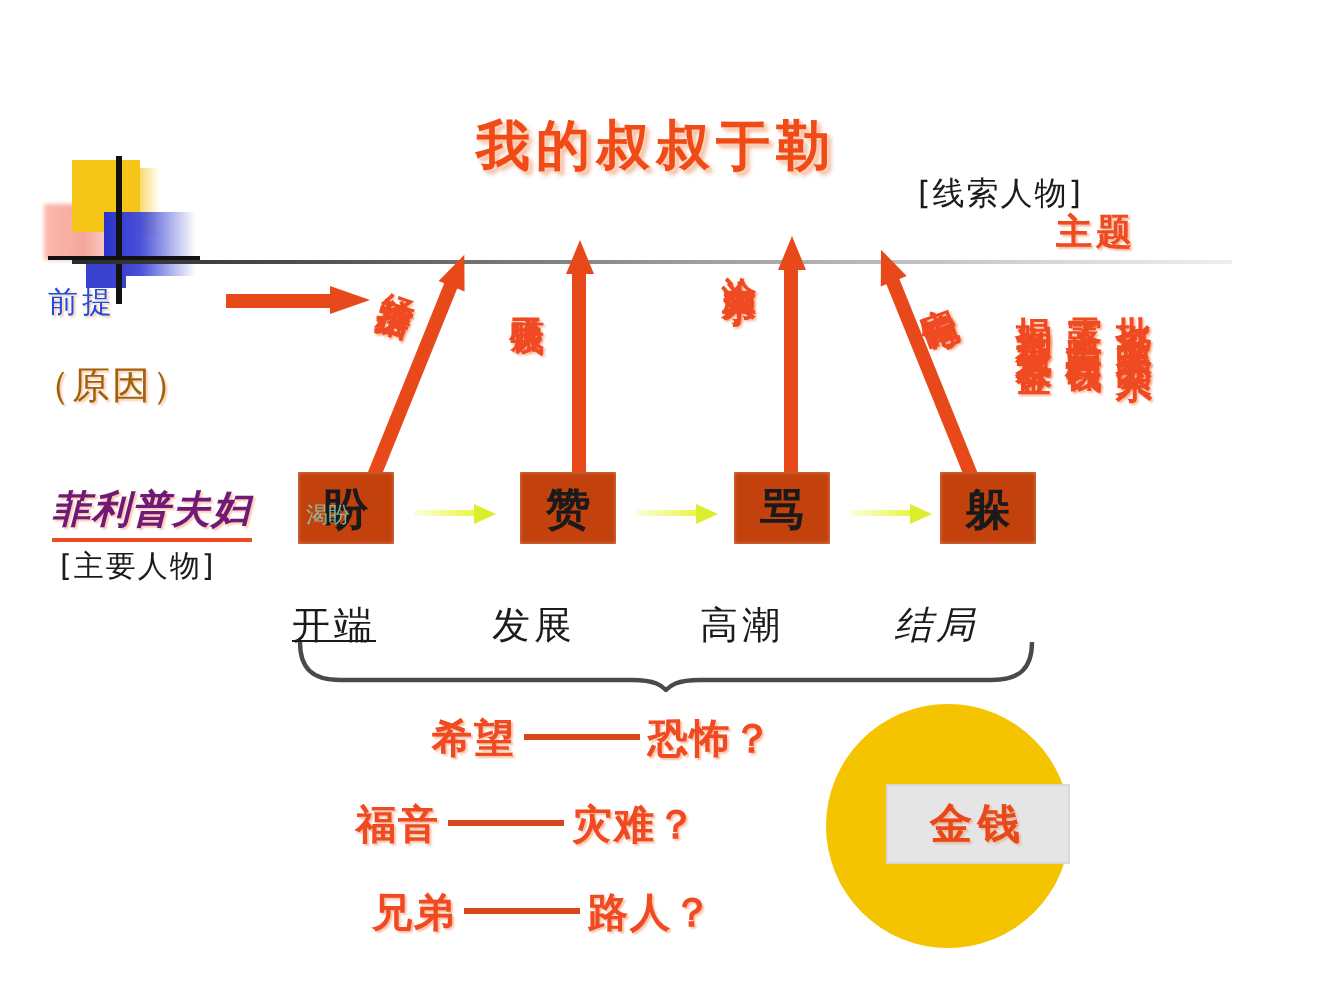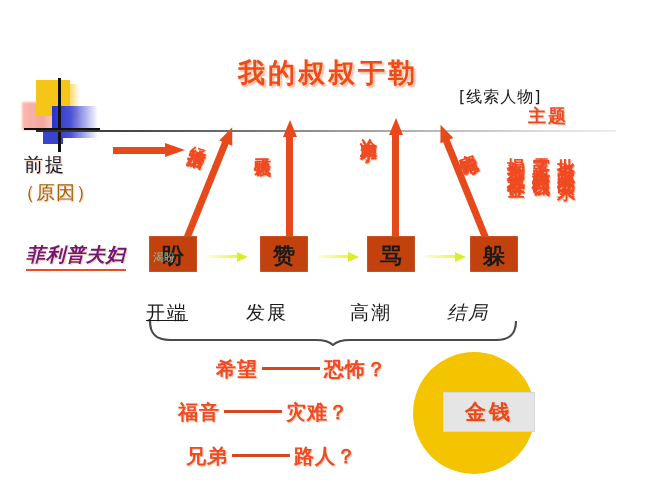--- a/index.html
+++ b/index.html
@@ -38,21 +38,21 @@
     font-size:27px;font-weight:bold;color:#f04b16;letter-spacing:3px;
     text-align:center;
     text-shadow:1px 1px 0 #fbd0b6, 2px 2px 2px rgba(230,90,30,.45);
     font-family:"DejaVu Sans","Liberation Sans",sans-serif;
   }
   .clue-label{position:absolute;left:459px;top:62px;font-size:16px;color:#1b1b1b;letter-spacing:1px;margin-top:25px;}
   .theme-label{position:absolute;left:528px;top:104px;font-size:18px;font-weight:bold;color:#ef4a22;letter-spacing:2px;
     text-shadow:1px 1px 1px rgba(240,120,60,.5);}
 
   
-  .premise-1{position:absolute;left:24px;top:152px;font-size:19px;color:#0f172a;letter-spacing:2px;
+  .premise-1{position:absolute;left:24px;top:142px;font-size:15px;color:#1d4ed8;letter-spacing:2px;
     text-shadow:1px 1px 1px rgba(240,120,60,.4);}
   .premise-2{position:absolute;left:16px;top:180px;font-size:19px;color:#a16207;letter-spacing:1px;
     text-shadow:1px 1px 1px rgba(240,120,60,.4);}
 
   
   .harrow{position:absolute;left:113px;top:143px;width:72px;height:14px;}
   .harrow .shaft{position:absolute;left:0;top:4px;width:54px;height:7px;background:#e8491a;}
   .harrow .head{position:absolute;left:52px;top:0px;width:0;height:0;
     border-top:7px solid transparent;border-bottom:7px solid transparent;border-left:20px solid #e8491a;}
 
@@ -164,20 +164,21 @@
   </div>
   <div class="vcaption" style="left:360px;top:124px;">沦为穷水手</div>
 
   <div class="diagarrow" style="left:480px;top:116px;height:124px;transform:rotate(-22deg);">
     <div class="shaft" style="top:16px;height:108px;"></div>
       <div class="head"></div>
   </div>
   <div class="vcaption rot-l" style="left:452px;top:142px;">害怕吃亏</div>
 
   <div class="chars">菲利普夫妇</div>
+  <div class="chars-sub">[主要人物]</div>
 
   <div class="gbox" style="left:149px;">
     <span class="ghost">渴盼</span>
     <span>盼</span>
   </div>
   <div class="yarrow" style="left:207px;">
     <div class="shaft"></div>
       <div class="head"></div>
   </div>
 

